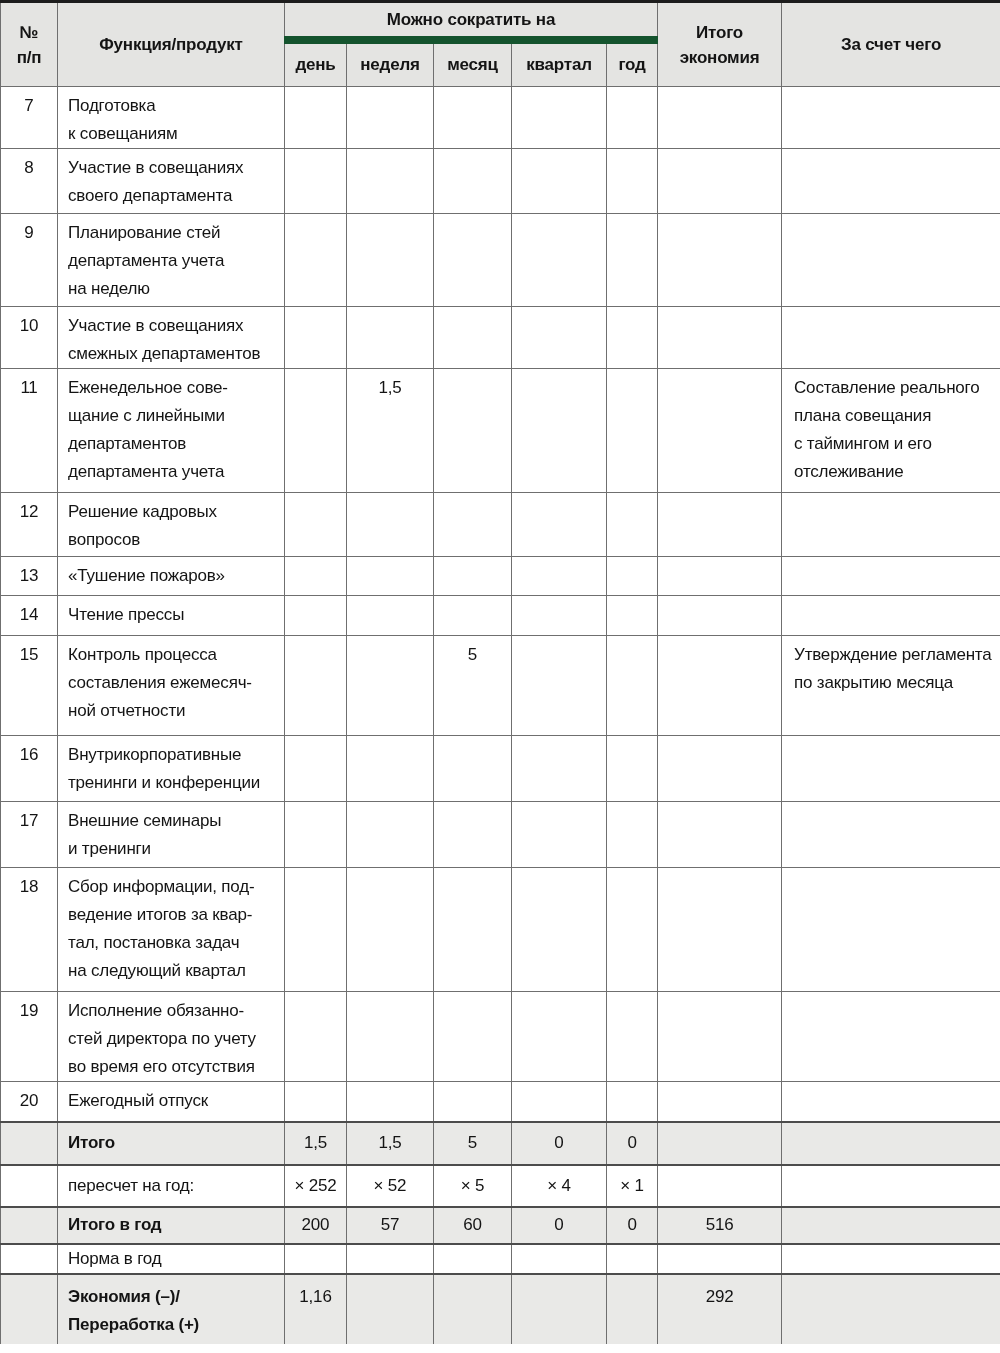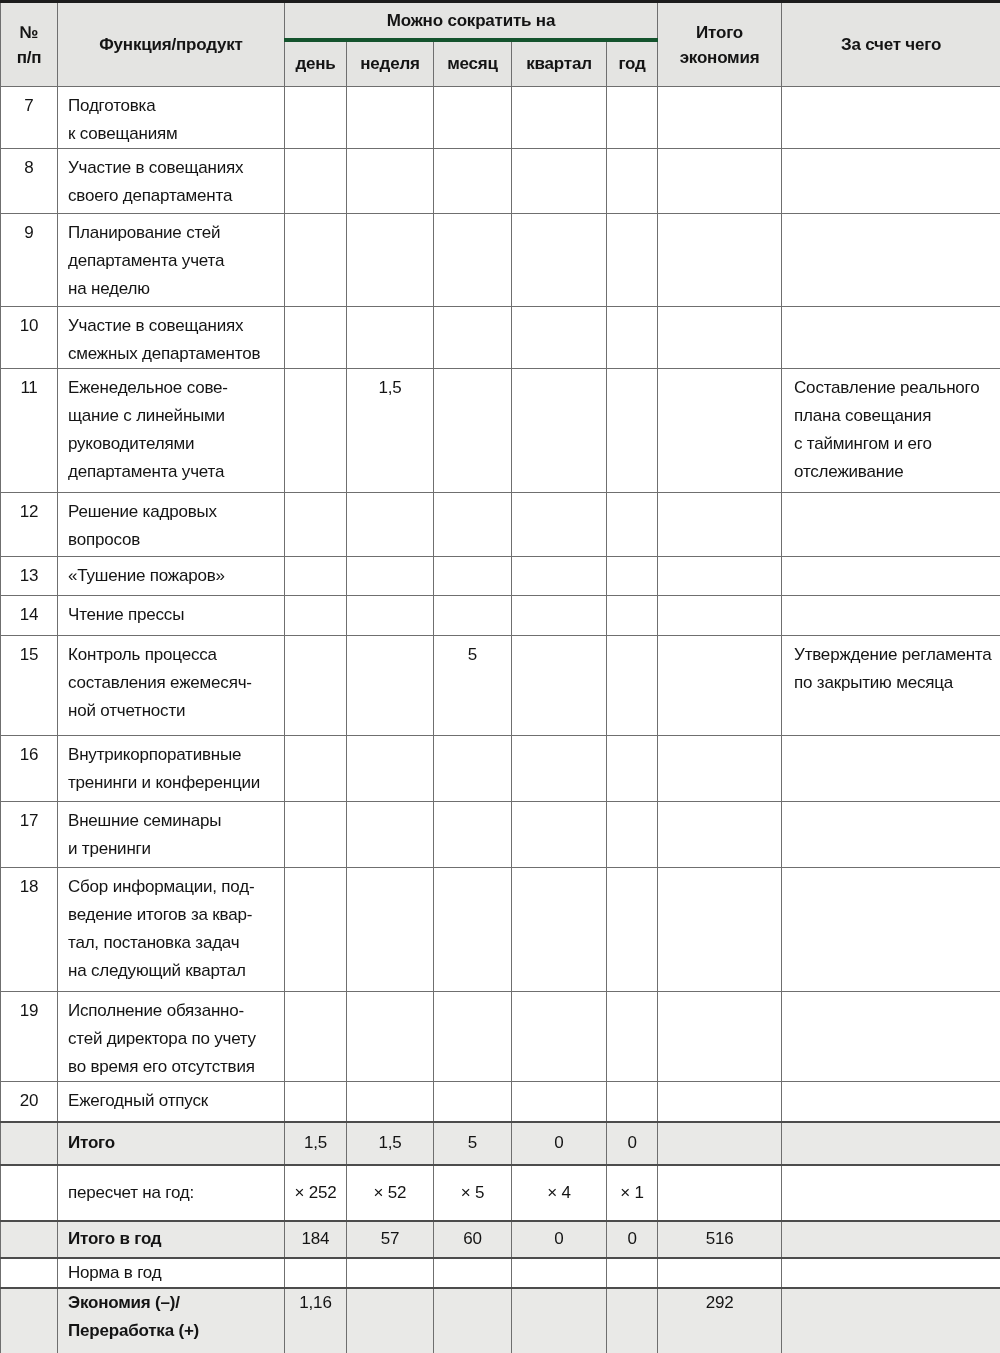--- a/index.html
+++ b/index.html
@@ -4,32 +4,32 @@
 <style>
   * { box-sizing: border-box; margin: 0; padding: 0; }
   html, body { width: 1000px; height: 1353px; overflow: hidden; background: #ffffff; }
   body { font-family: "Liberation Sans", sans-serif; color: #141414; }
   table { width: 1000px; border-collapse: collapse; table-layout: fixed;
           border-top: 3px solid #1c1c1c; border-left: 1px solid #5f5f5f; border-right: 1px solid #5f5f5f; }
   th, td { border: 1px solid #6f6f6f; font-size: 17px; letter-spacing: -0.2px;
            white-space: pre-line; overflow: hidden; }
   thead th { background: #e4e4e2; font-weight: bold; text-align: center;
              vertical-align: middle; line-height: 25px; }
-  th.group { border-bottom: 4px solid #14532d; }
+  th.group { border-bottom: 8px solid #14532d; }
   tbody td { vertical-align: top; padding-top: 5px; line-height: 28px; }
   td.num  { text-align: center; }
   td.func { padding-left: 10px; padding-right: 6px; }
   td.val  { text-align: center; }
   td.reason { padding-left: 12px; padding-right: 8px; }
   tr.sum td { vertical-align: middle; padding-top: 0;
               border-top: 2px solid #4c4c4c; border-bottom: 2px solid #4c4c4c; }
   tr.gray td { background: #e9e9e7; }
   tr.sum td.b { font-weight: bold; }
   tr.last td { border-bottom: 0; }
-  tr.last td.vtop { vertical-align: top; }
+  tr.last td.vtop { vertical-align: top; padding-top: 8px; }
 </style>
 </head>
 <body>
 
 <table>
   <colgroup>
     <col style="width:57px">
       <col style="width:227px">
       <col style="width:62px">
       <col style="width:87px">
@@ -104,21 +104,21 @@
       <td class="val"></td>
       <td class="val"></td>
       <td class="val"></td>
       <td class="val"></td>
       <td class="reason"></td>
     </tr>
     <tr style="height:124px">
       <td class="num">11</td>
       <td class="func">Еженедельное сове-
 щание с линейными
-руководителями
+департаментов
 департамента учета</td>
       <td class="val"></td>
       <td class="val">1,5</td>
       <td class="val"></td>
       <td class="val"></td>
       <td class="val"></td>
       <td class="val"></td>
       <td class="reason">Составление реального
 плана совещания
 с таймингом и его
@@ -238,35 +238,35 @@
       <td class="num"></td>
       <td class="func b">Итого</td>
       <td class="val">1,5</td>
       <td class="val">1,5</td>
       <td class="val">5</td>
       <td class="val">0</td>
       <td class="val">0</td>
       <td class="val"></td>
       <td class="reason"></td>
     </tr>
-    <tr class="sum" style="height:56px">
+    <tr class="sum" style="height:42px">
       <td class="num"></td>
       <td class="func">пересчет на год:</td>
       <td class="val">× 252</td>
       <td class="val">× 52</td>
       <td class="val">× 5</td>
       <td class="val">× 4</td>
       <td class="val">× 1</td>
       <td class="val"></td>
       <td class="reason"></td>
     </tr>
     <tr class="sum gray" style="height:37px">
       <td class="num"></td>
       <td class="func b">Итого в год</td>
-      <td class="val">184</td>
+      <td class="val">200</td>
       <td class="val">57</td>
       <td class="val">60</td>
       <td class="val">0</td>
       <td class="val">0</td>
       <td class="val">516</td>
       <td class="reason"></td>
     </tr>
     <tr class="sum" style="height:30px">
       <td class="num"></td>
       <td class="func">Норма в год</td>

